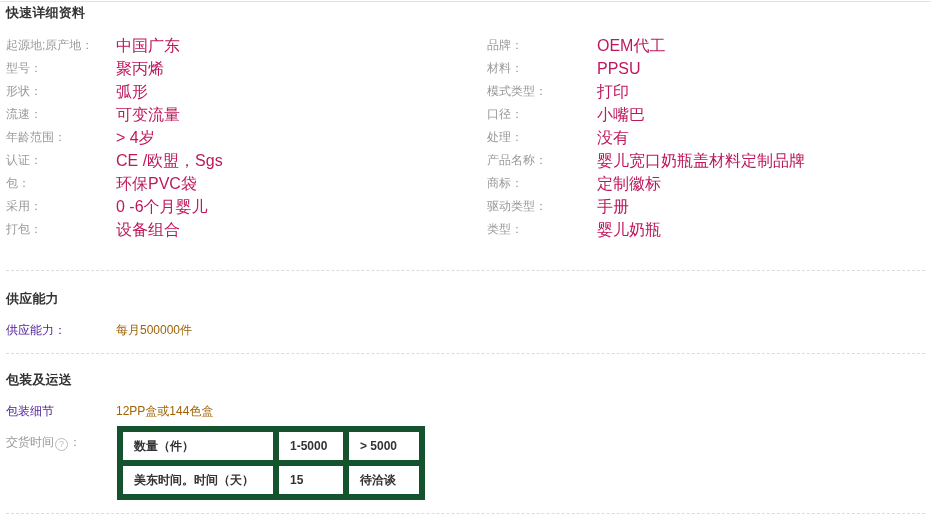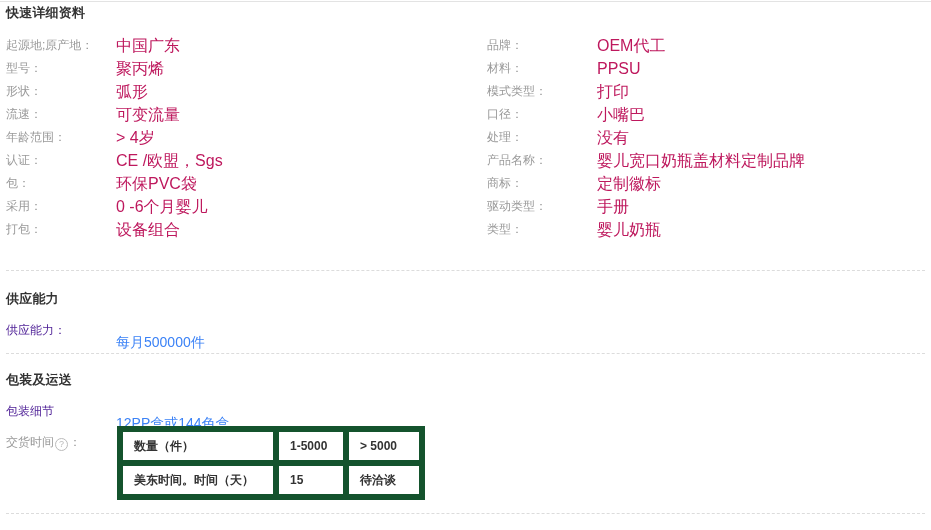--- a/index.html
+++ b/index.html
@@ -98,24 +98,23 @@
   }
   .simple-label {
     display: inline-block;
     width: 110px;
     color: #4c1d95;
     font-size: 12px;
     vertical-align: top;
   }
   .simple-value {
     display: inline-block;
-    color: #3b82f6;
-    font-size: 14px;
-    vertical-align: top;
-    margin-top: 12px;
+    color: #a16207;
+    font-size: 12px;
+    vertical-align: top;
   }
 
   
   .leadtime-block {
     position: relative;
     padding-left: 6px;
   }
   .leadtime-label {
     position: absolute;
     left: 6px;

